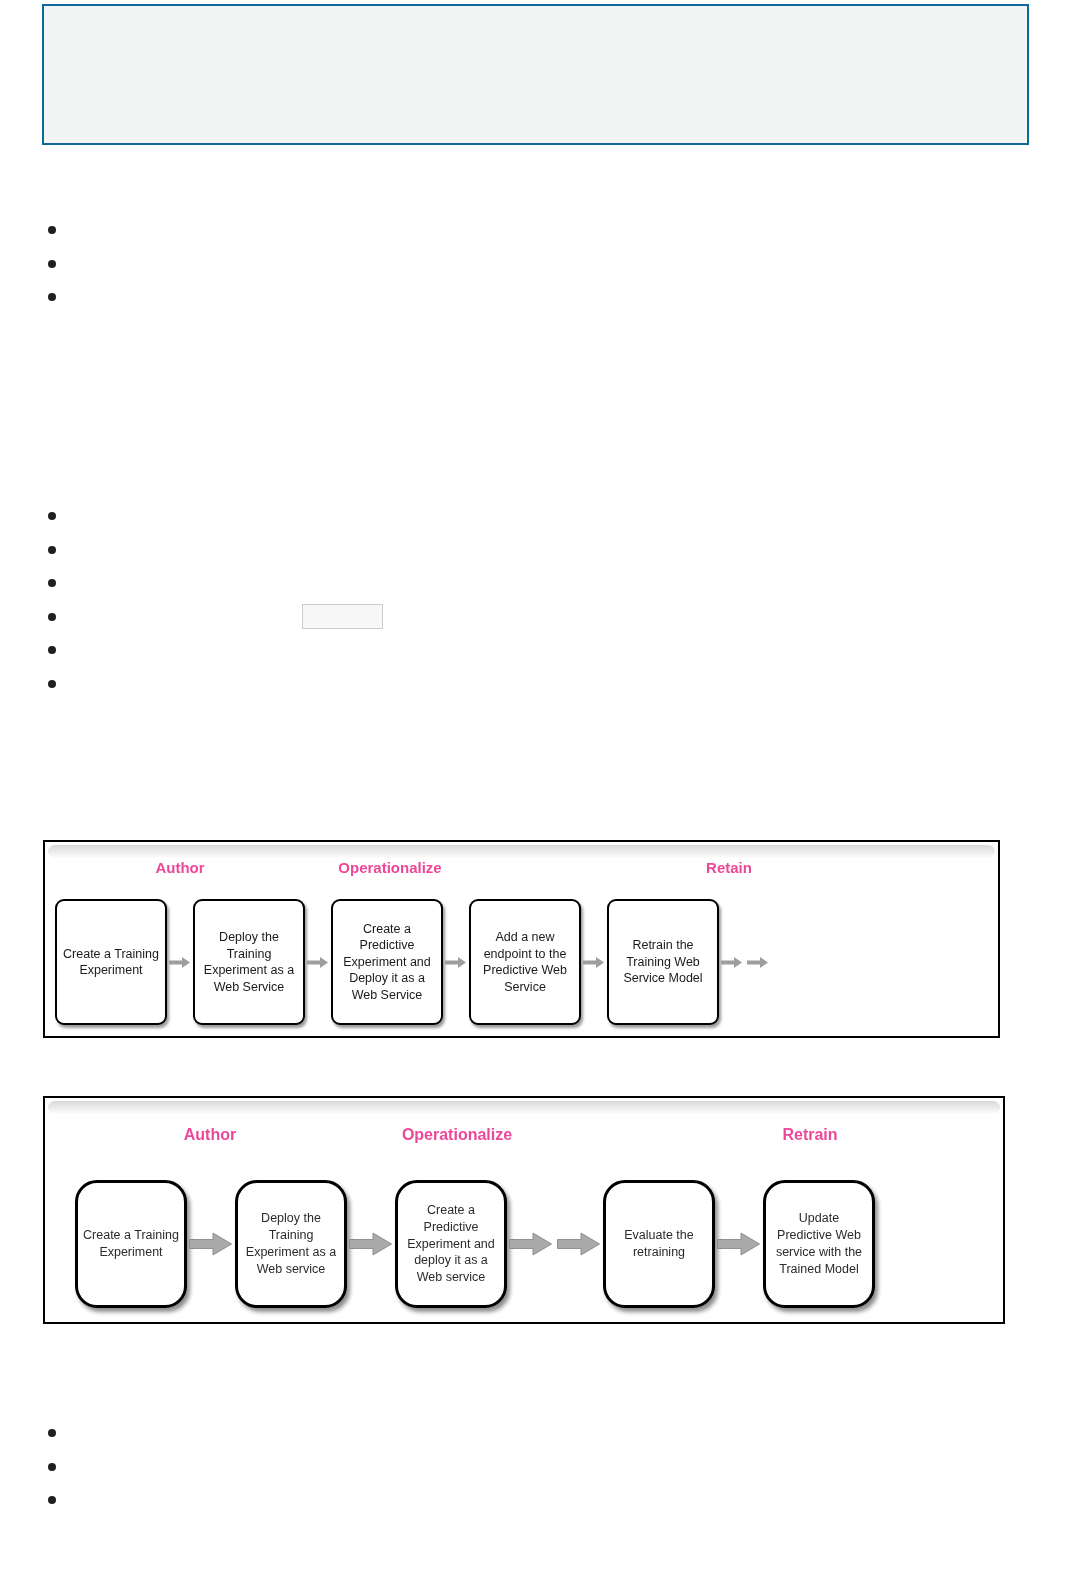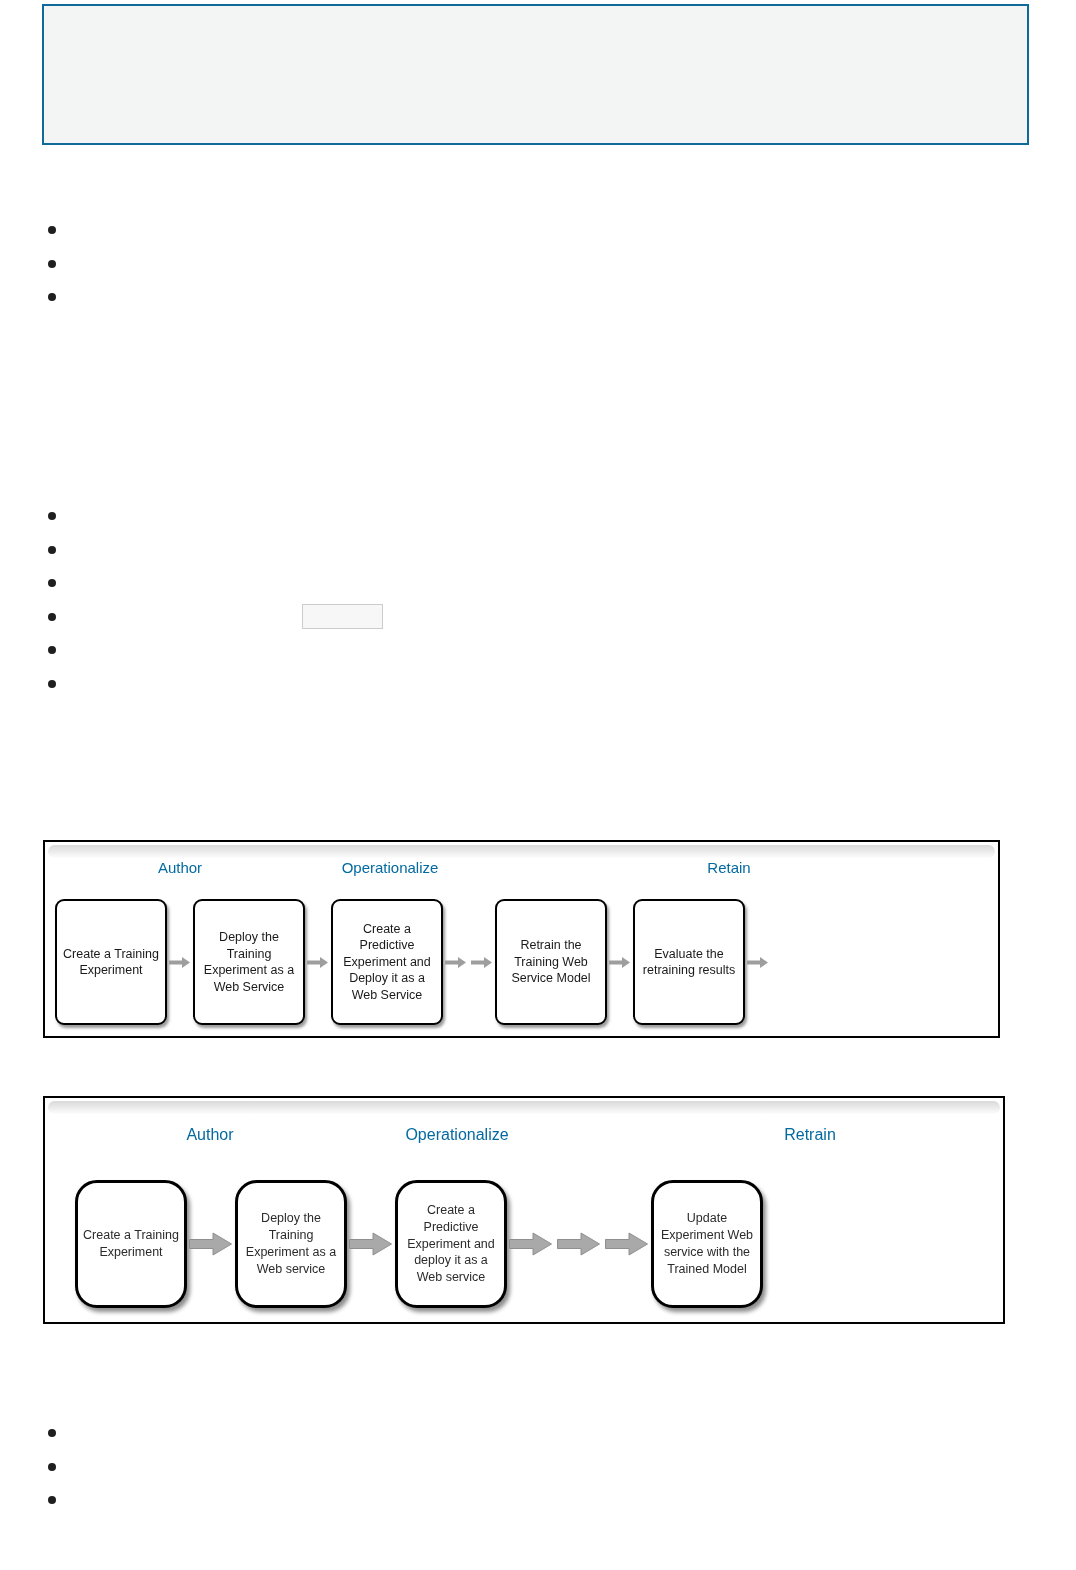--- a/index.html
+++ b/index.html
@@ -55,22 +55,22 @@
   .diagram .grad-band {
     position: absolute;
     left: 3px; right: 3px; top: 3px;
     height: 13px;
     border-radius: 10px;
     background: linear-gradient(180deg, #d9d9d9 0%, #fdfdfd 100%);
   }
   .phase {
     position: absolute;
     transform: translateX(-50%);
-    font-weight: normal;
-    color: #0369a1;
+    font-weight: bold;
+    color: #ec4899;
     white-space: nowrap;
   }
   .steps-row {
     position: absolute;
     display: flex;
     align-items: center;
   }
   .step-box {
     background: #ffffff;
     display: flex;
@@ -169,35 +169,35 @@
           </svg>
         </div>
         <div class="step-box">
           <span>Create a Predictive Experiment and Deploy it as a Web Service</span>
         </div>
         <div class="arrow">
           <svg width="22" height="13" viewBox="0 0 22 13">
             <polygon points="0,4.5 13,4.5 13,1 21,6.5 13,12 13,8.5 0,8.5" fill="#9e9e9e"></polygon>
           </svg>
         </div>
+        <div class="step-box">
+          <span>Add a new endpoint to the Predictive Web Service</span>
+        </div>
         <div class="arrow">
           <svg width="22" height="13" viewBox="0 0 22 13">
             <polygon points="0,4.5 13,4.5 13,1 21,6.5 13,12 13,8.5 0,8.5" fill="#9e9e9e"></polygon>
           </svg>
         </div>
         <div class="step-box">
           <span>Retrain the Training Web Service Model</span>
         </div>
         <div class="arrow">
           <svg width="22" height="13" viewBox="0 0 22 13">
             <polygon points="0,4.5 13,4.5 13,1 21,6.5 13,12 13,8.5 0,8.5" fill="#9e9e9e"></polygon>
           </svg>
-        </div>
-        <div class="step-box">
-          <span>Evaluate the retraining results</span>
         </div>
         <div class="arrow">
           <svg width="22" height="13" viewBox="0 0 22 13">
             <polygon points="0,4.5 13,4.5 13,1 21,6.5 13,12 13,8.5 0,8.5" fill="#9e9e9e"></polygon>
           </svg>
         </div>
       </div>
   </div>
 
   <div class="diagram" id="diagram-2">
@@ -228,27 +228,30 @@
         <div class="arrow">
           <svg width="44" height="28" viewBox="0 0 44 28">
             <polygon points="0.5,9.5 24,9.5 24,3 42.5,14 24,25 24,18.5 0.5,18.5" fill="#a9a9a9" stroke="#8f8f8f" stroke-width="1"></polygon>
           </svg>
         </div>
         <div class="arrow">
           <svg width="44" height="28" viewBox="0 0 44 28">
             <polygon points="0.5,9.5 24,9.5 24,3 42.5,14 24,25 24,18.5 0.5,18.5" fill="#a9a9a9" stroke="#8f8f8f" stroke-width="1"></polygon>
           </svg>
         </div>
-        <div class="arrow">
-          <svg width="44" height="28" viewBox="0 0 44 28">
-            <polygon points="0.5,9.5 24,9.5 24,3 42.5,14 24,25 24,18.5 0.5,18.5" fill="#a9a9a9" stroke="#8f8f8f" stroke-width="1"></polygon>
-          </svg>
-        </div>
-        <div class="step-box">
-          <span>Update Experiment Web service with the Trained Model</span>
+        <div class="step-box">
+          <span>Evaluate the retraining</span>
+        </div>
+        <div class="arrow">
+          <svg width="44" height="28" viewBox="0 0 44 28">
+            <polygon points="0.5,9.5 24,9.5 24,3 42.5,14 24,25 24,18.5 0.5,18.5" fill="#a9a9a9" stroke="#8f8f8f" stroke-width="1"></polygon>
+          </svg>
+        </div>
+        <div class="step-box">
+          <span>Update Predictive Web service with the Trained Model</span>
         </div>
       </div>
   </div>
 
   <ul class="bullets" id="list-bottom">
       <li></li>
       <li></li>
       <li></li>
     </ul>
 

